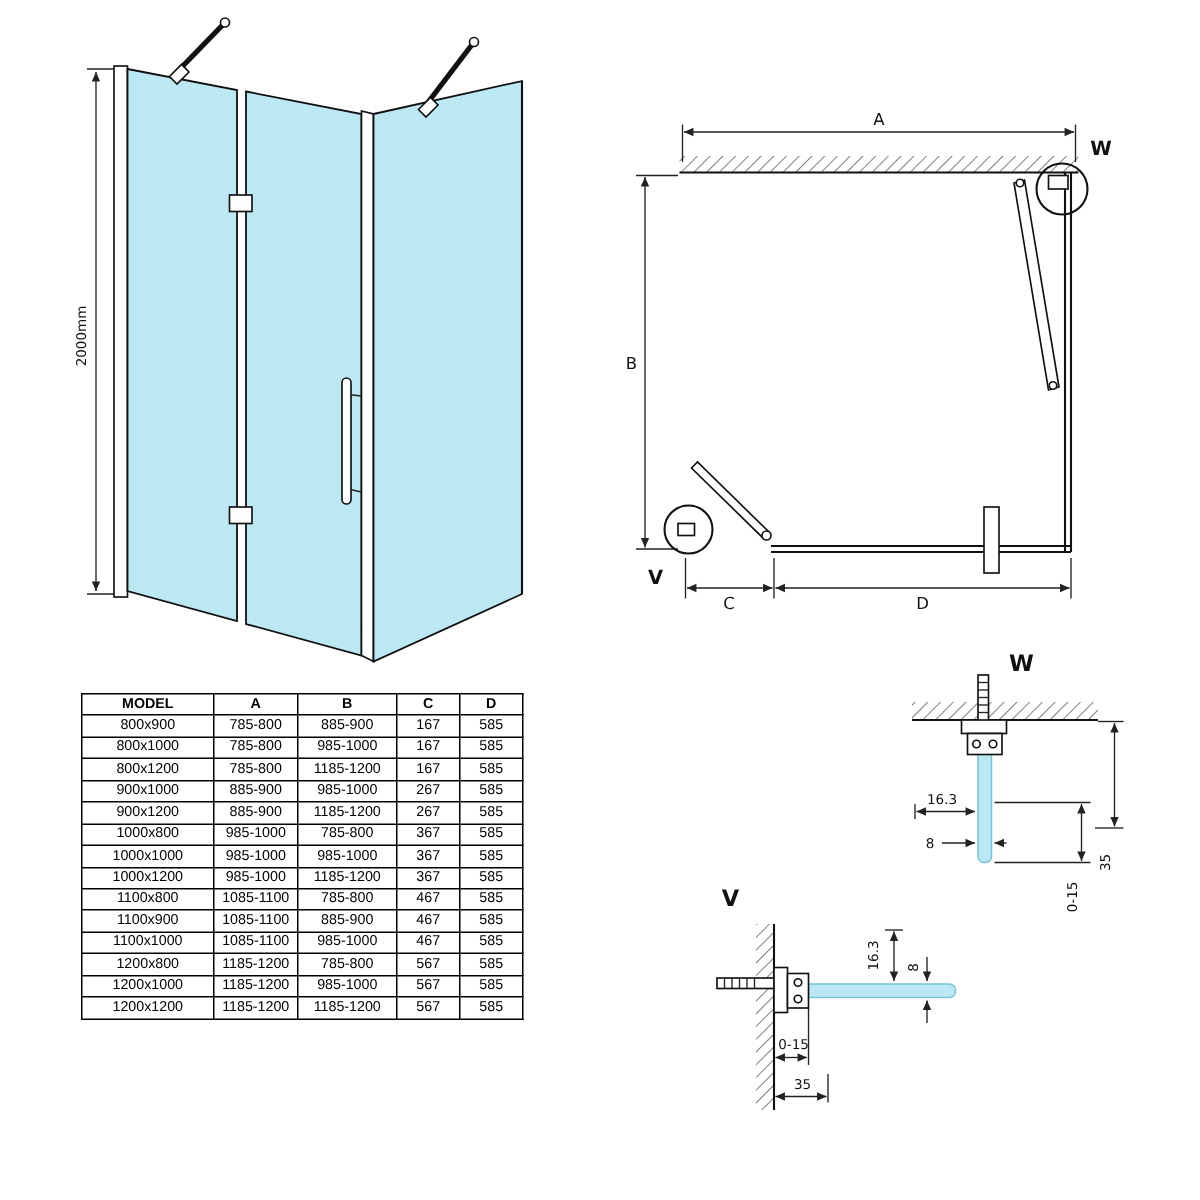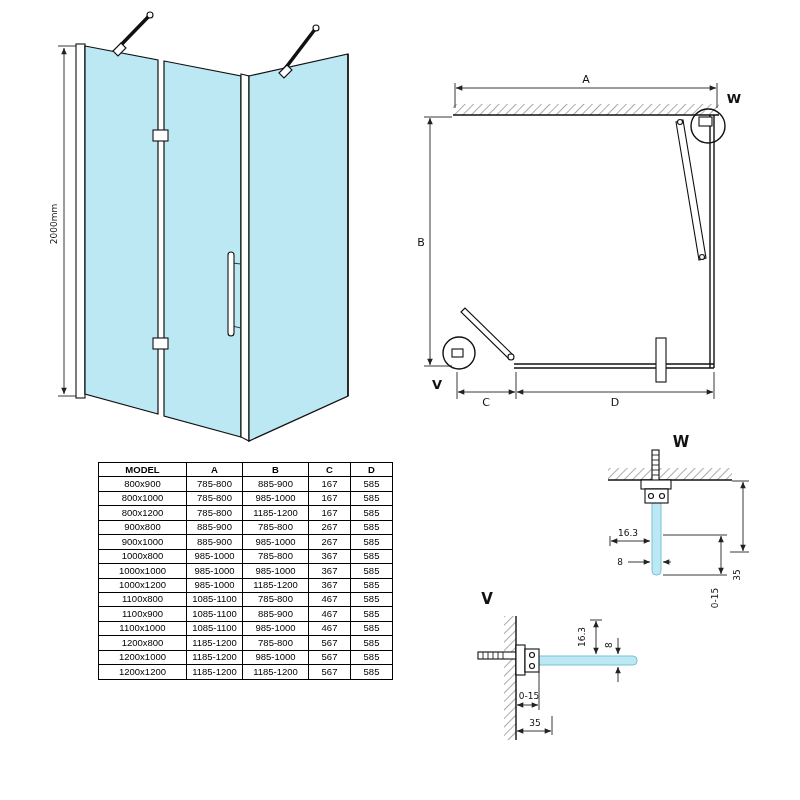--- a/index.html
+++ b/index.html
@@ -11,21 +11,21 @@
   .dim   { stroke:#222; stroke-width:0.9; fill:none; }
   .thick { stroke:#111; stroke-width:1.4; fill:none; }
   .part  { fill:#fff; stroke:#111; stroke-width:1.1; }
   .glass        { fill:var(--glass,#bce8f4); stroke:var(--glass-edge,#79c3d8); stroke-width:1; }
   .glass-outline{ fill:var(--glass,#bce8f4); stroke:#111; stroke-width:1.2; }
   .lbl        { font-size:9px; }
   .lbl-lg     { font-size:11px; }
   .lbl-marker { font-size:13px; font-weight:bold; }
   .lbl-title  { font-size:15px; font-weight:bold; }
   #drawing { position:absolute; left:0; top:0; }
-  #size-table-container { position:absolute; left:54px; top:462px;margin-left:44px; }
+  #size-table-container { position:absolute; left:54px; top:462px; }
   #size-table { border-collapse:collapse; }
   #size-table th, #size-table td {
     border:1px solid #000; font-size:9.5px; line-height:1.1;
     text-align:center; padding:1.5px 3px; white-space:nowrap;
     font-family:"Liberation Sans", sans-serif;
   }
   #size-table th { font-weight:bold; }
 </style>
 </head>
 <body>
@@ -254,30 +254,30 @@
           <td>585</td>
         </tr>
         <tr>
           <td>800x1200</td>
           <td>785-800</td>
           <td>1185-1200</td>
           <td>167</td>
           <td>585</td>
         </tr>
         <tr>
-          <td>900x800</td>
-          <td>885-900</td>
-          <td>785-800</td>
-          <td>267</td>
-          <td>585</td>
-        </tr>
-        <tr>
           <td>900x1000</td>
           <td>885-900</td>
           <td>985-1000</td>
+          <td>267</td>
+          <td>585</td>
+        </tr>
+        <tr>
+          <td>900x1200</td>
+          <td>885-900</td>
+          <td>1185-1200</td>
           <td>267</td>
           <td>585</td>
         </tr>
         <tr>
           <td>1000x800</td>
           <td>985-1000</td>
           <td>785-800</td>
           <td>367</td>
           <td>585</td>
         </tr>

